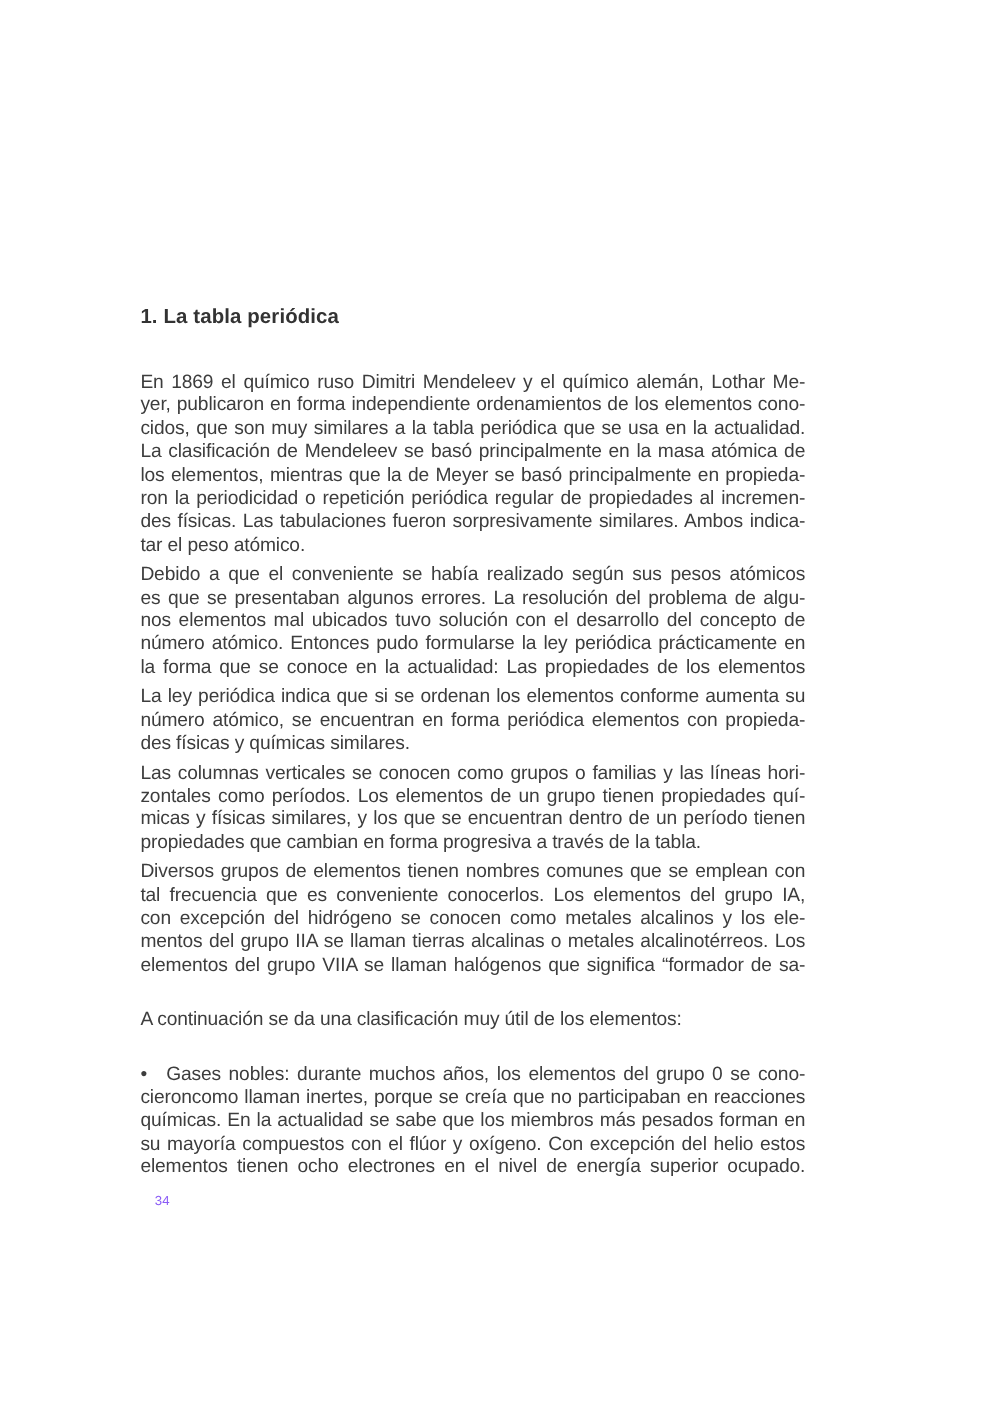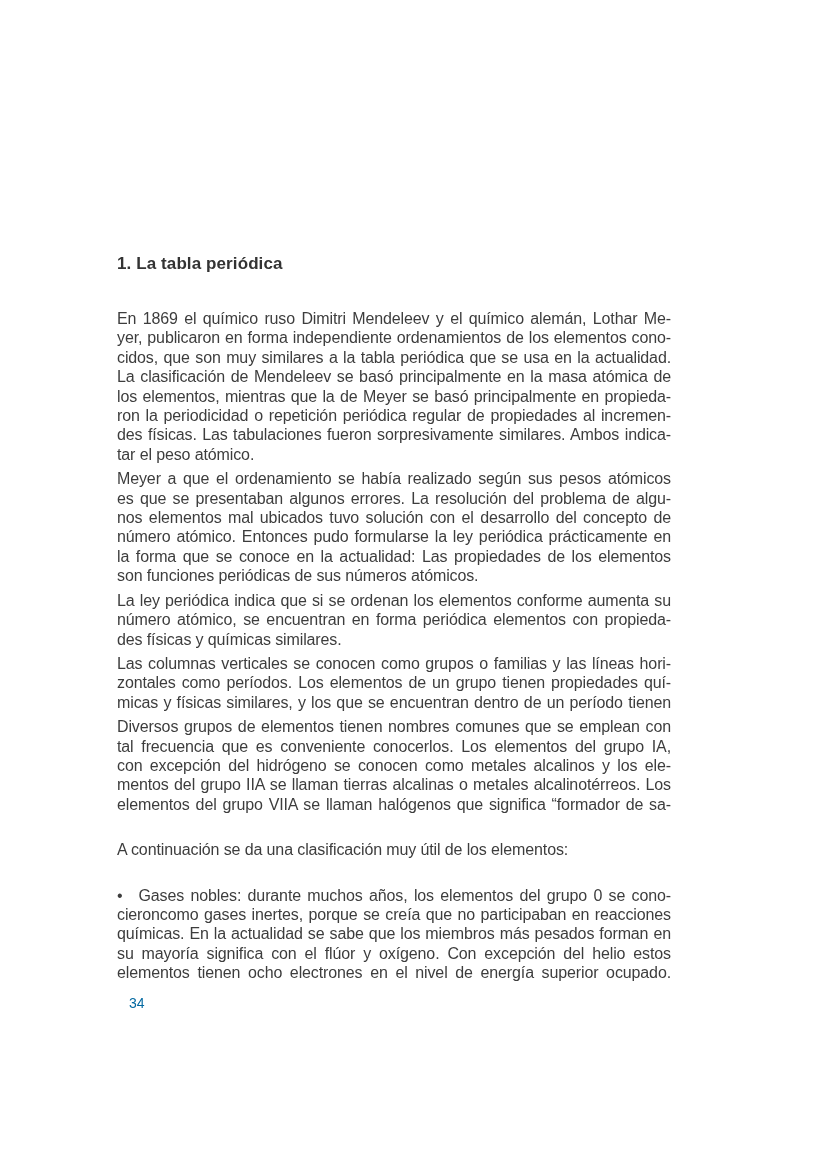--- a/index.html
+++ b/index.html
@@ -49,72 +49,72 @@
     text-align-last: left;
   }
   .b { font-weight: normal; }
   .bullet-marker {
     display: inline-block;
     margin-right: 16px;
   }
   .pagenum {
     margin-top: 12px;
     padding-left: 12px;
-    font-size: 14px;
-    color: #0369a1;
+    font-size: 11px;
+    color: #8b5cf6;
   }
 </style>
 </head>
 <body>
 
 <div class="page">
   <div class="content">
     <h1 class="heading">1. La tabla periódica</h1>
     <div id="paragraphs">
         <div class="para">
           <div class="line">En 1869 el químico ruso Dimitri Mendeleev y el químico alemán, Lothar Me-</div>
           <div class="line">yer, publicaron en forma independiente ordenamientos de los elementos cono-</div>
           <div class="line">cidos, que son muy similares a la tabla periódica que se usa en la actualidad.</div>
           <div class="line">La clasificación de Mendeleev se basó principalmente en la masa atómica de</div>
           <div class="line">los elementos, mientras que la de Meyer se basó principalmente en propieda-</div>
           <div class="line">ron la periodicidad o repetición periódica regular de propiedades al incremen-</div>
           <div class="line">des físicas. Las tabulaciones fueron sorpresivamente similares. Ambos indica-</div>
           <div class="line final">tar el peso atómico.</div>
         </div>
         <div class="para">
-          <div class="line">Meyer a que el ordenamiento se había realizado según sus pesos atómicos</div>
+          <div class="line">Debido a que el conveniente se había realizado según sus pesos atómicos</div>
           <div class="line">es que se presentaban algunos errores. La resolución del problema de algu-</div>
           <div class="line">nos elementos mal ubicados tuvo solución con el desarrollo del concepto de</div>
           <div class="line">número atómico. Entonces pudo formularse la ley periódica prácticamente en</div>
           <div class="line">la forma que se conoce en la actualidad: Las propiedades de los elementos</div>
-          <div class="line final">son funciones periódicas de sus números atómicos.</div>
         </div>
         <div class="para">
           <div class="line">La ley periódica indica que si se ordenan los elementos conforme aumenta su</div>
           <div class="line">número atómico, se encuentran en forma periódica elementos con propieda-</div>
           <div class="line final">des físicas y químicas similares.</div>
         </div>
         <div class="para">
           <div class="line">Las columnas verticales se conocen como grupos o familias y las líneas hori-</div>
           <div class="line">zontales como períodos. Los elementos de un grupo tienen propiedades quí-</div>
           <div class="line">micas y físicas similares, y los que se encuentran dentro de un período tienen</div>
+          <div class="line final">propiedades que cambian en forma progresiva a través de la tabla.</div>
         </div>
         <div class="para">
           <div class="line">Diversos grupos de elementos tienen nombres comunes que se emplean con</div>
           <div class="line">tal frecuencia que es conveniente conocerlos. Los elementos del grupo IA,</div>
           <div class="line">con excepción del hidrógeno se conocen como metales alcalinos y los ele-</div>
           <div class="line">mentos del grupo IIA se llaman tierras alcalinas o metales alcalinotérreos. Los</div>
           <div class="line">elementos del grupo VIIA se llaman halógenos que significa “formador de sa-</div>
         </div>
         <div class="para gap-lg">
           <div class="line final">A continuación se da una clasificación muy útil de los elementos:</div>
         </div>
         <div class="para gap-xl">
           <div class="line"><span class="bullet-marker">•</span><span class="b">Gases nobles</span><span>: durante muchos años, los elementos del grupo 0 se cono-</span></div>
-          <div class="line">cieroncomo gases inertes, porque se creía que no participaban en reacciones</div>
+          <div class="line">cieroncomo llaman inertes, porque se creía que no participaban en reacciones</div>
           <div class="line">químicas. En la actualidad se sabe que los miembros más pesados forman en</div>
-          <div class="line">su mayoría significa con el flúor y oxígeno. Con excepción del helio estos</div>
+          <div class="line">su mayoría compuestos con el flúor y oxígeno. Con excepción del helio estos</div>
           <div class="line">elementos tienen ocho electrones en el nivel de energía superior ocupado.</div>
         </div>
       </div>
     <div class="pagenum">34</div>
   </div>
 </div>
 
 </body></html>

